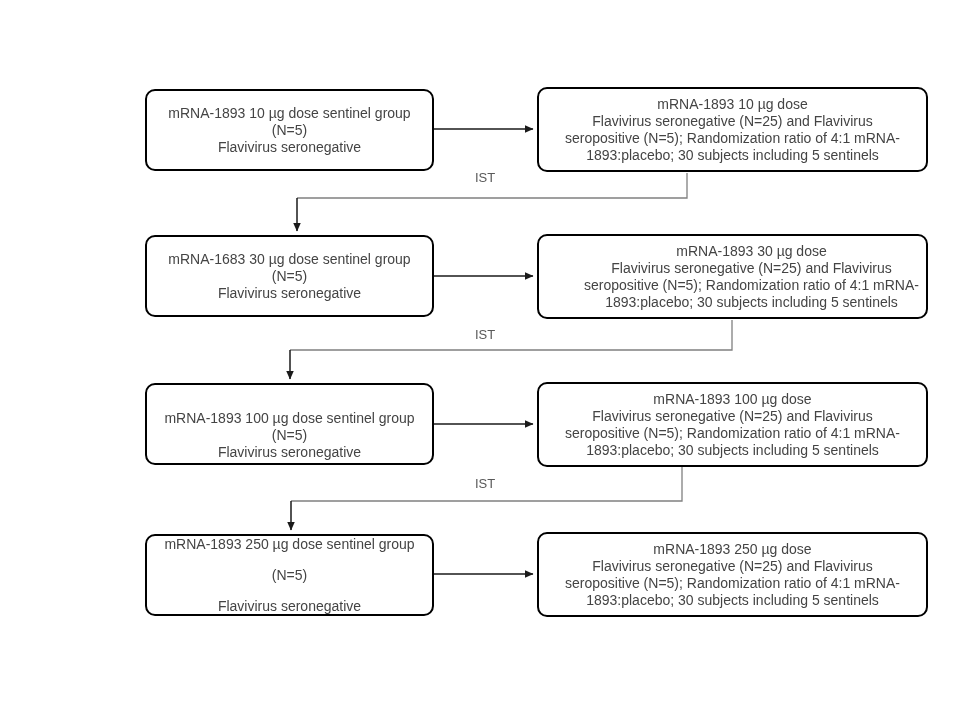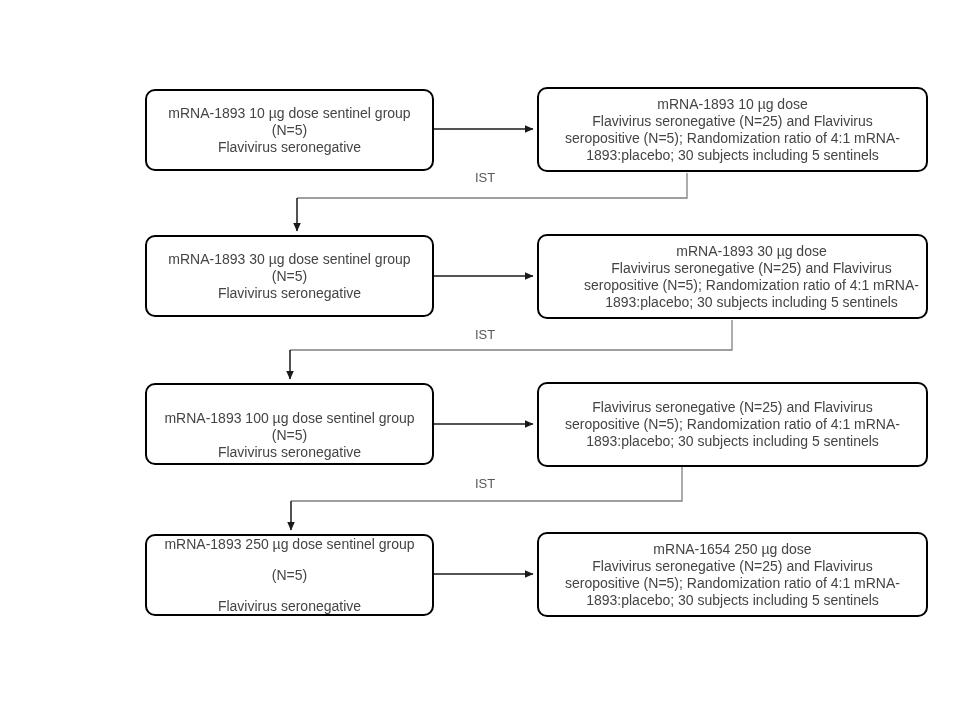--- a/index.html
+++ b/index.html
@@ -71,49 +71,50 @@
     <div>Flavivirus seronegative</div>
   </div>
   <div class="box right-box" style="top:87px;">
     <div>mRNA-1893 10 µg dose</div>
     <div>Flavivirus seronegative (N=25) and Flavivirus</div>
     <div>seropositive (N=5); Randomization ratio of 4:1 mRNA-</div>
     <div>1893:placebo; 30 subjects including 5 sentinels</div>
   </div>
 
   <div class="box left-box" style="top:235px;">
-    <div>mRNA-1893 30 µg dose sentinel group</div>
+    <div>mRNA-1683 30 µg dose sentinel group</div>
     <div>(N=5)</div>
     <div>Flavivirus seronegative</div>
   </div>
   <div class="box right-box" style="top:234px;padding-left:44px;">
     <div>mRNA-1893 30 µg dose</div>
     <div>Flavivirus seronegative (N=25) and Flavivirus</div>
     <div>seropositive (N=5); Randomization ratio of 4:1 mRNA-</div>
     <div>1893:placebo; 30 subjects including 5 sentinels</div>
   </div>
 
   <div class="box left-box" style="top:383px;justify-content:flex-end;">
     <div>mRNA-1893 100 µg dose sentinel group</div>
     <div>(N=5)</div>
     <div>Flavivirus seronegative</div>
   </div>
   <div class="box right-box" style="top:382px;">
+    <div>mRNA-1893 100 µg dose</div>
     <div>Flavivirus seronegative (N=25) and Flavivirus</div>
     <div>seropositive (N=5); Randomization ratio of 4:1 mRNA-</div>
     <div>1893:placebo; 30 subjects including 5 sentinels</div>
   </div>
 
   <div class="box left-box" style="top:534px;gap:14px;">
     <div>mRNA-1893 250 µg dose sentinel group</div>
     <div>(N=5)</div>
     <div>Flavivirus seronegative</div>
   </div>
   <div class="box right-box" style="top:532px;">
-    <div>mRNA-1654 250 µg dose</div>
+    <div>mRNA-1893 250 µg dose</div>
     <div>Flavivirus seronegative (N=25) and Flavivirus</div>
     <div>seropositive (N=5); Randomization ratio of 4:1 mRNA-</div>
     <div>1893:placebo; 30 subjects including 5 sentinels</div>
   </div>
 
   <div class="ist-label" style="left:450px; top:170px;">IST</div>
   <div class="ist-label" style="left:450px; top:327px;">IST</div>
   <div class="ist-label" style="left:450px; top:476px;">IST</div>
 
   <svg id="connector-layer" viewBox="0 0 960 720" xmlns="http://www.w3.org/2000/svg">

